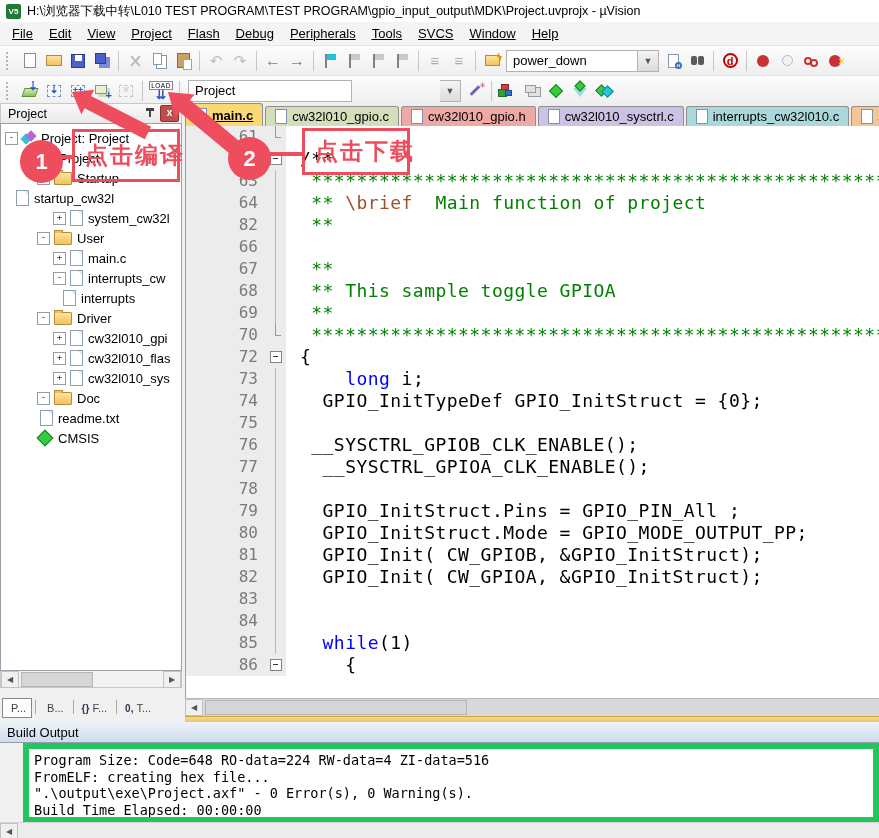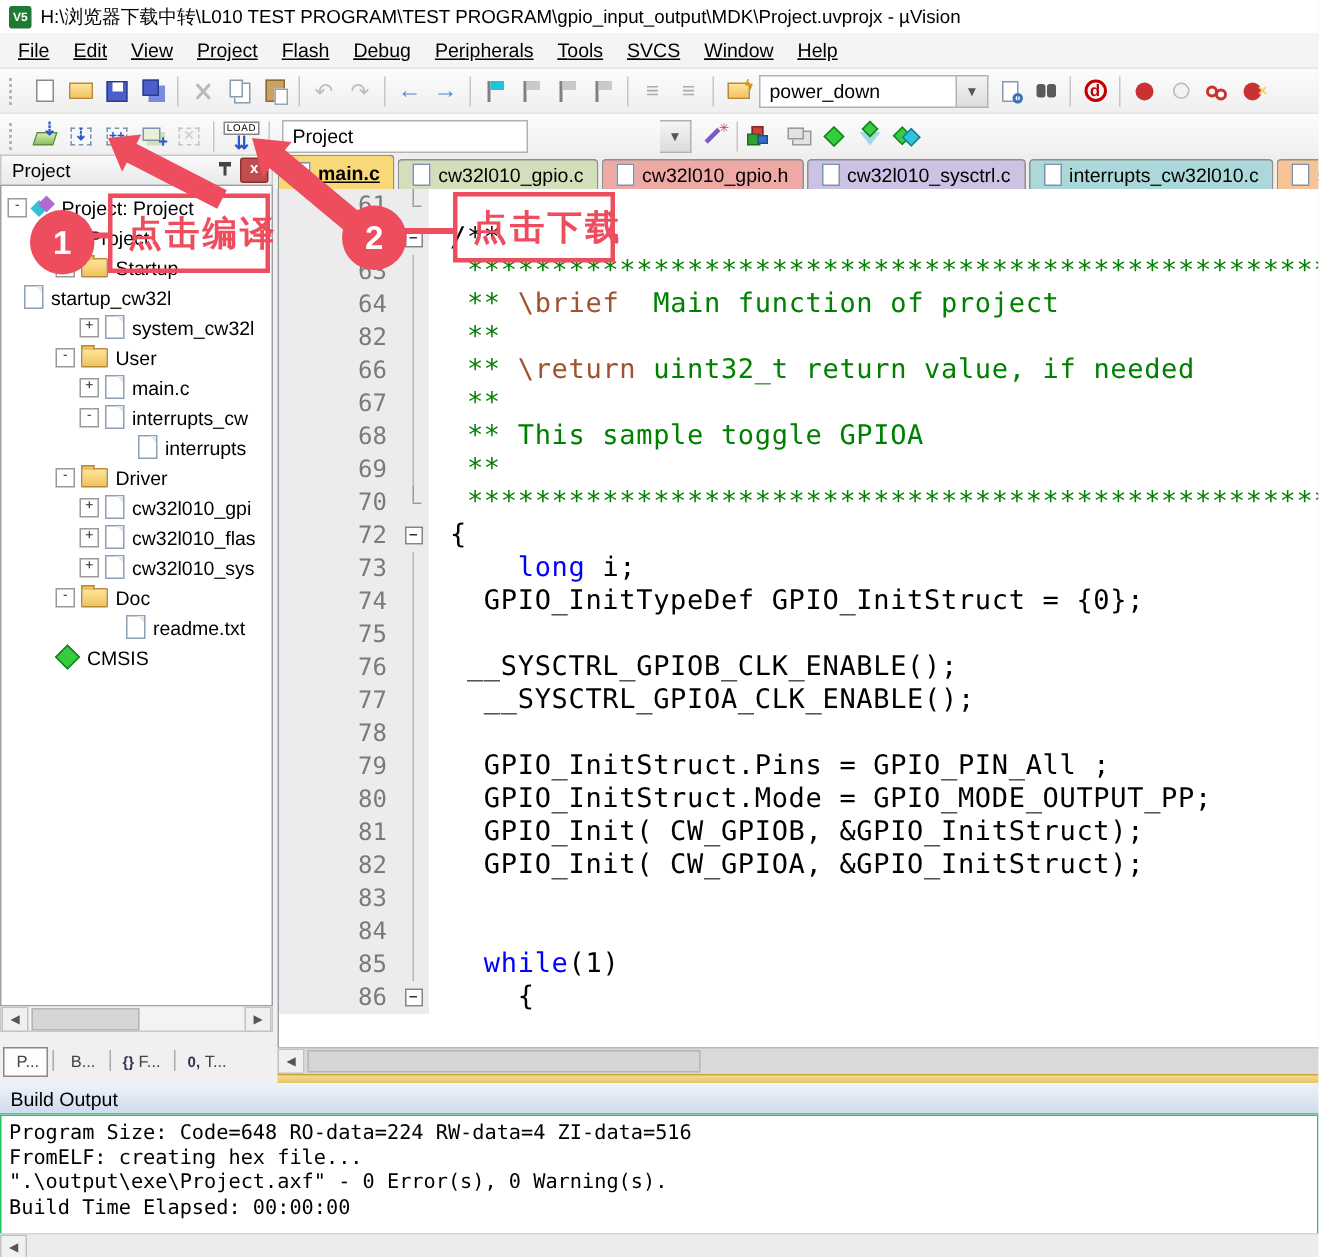--- a/index.html
+++ b/index.html
@@ -135,22 +135,22 @@
   .f-end::after{content:"";position:absolute;left:9px;top:11px;width:6px;height:1px;background:#9a9a9a;}
   .f-line::before{content:"";position:absolute;left:9px;top:0;width:1px;height:22px;background:#b8b8b8;}
   .ct{white-space:pre;padding-left:14px;font:18px/22px "DejaVu Sans Mono",monospace;letter-spacing:.45px;}
   .tok-cm{color:#008000;} .tok-kw{color:#0000ff;} .tok-dx{color:#a0522d;} .tok-tx{color:#000;}
   .ehscroll{height:17px;background:#d9d9d9;border-top:1px solid #b9b9b9;display:flex;align-items:center;}
   .estrip{height:7px;background:linear-gradient(#f2d98a,#e4bf5e);border-top:1px solid #caa33f;}
   
   .bopanel{position:absolute;top:722px;left:0;width:879px;height:100px;}
   .bo-header{height:20px;background:linear-gradient(#eef3fa,#cfdcec);border-bottom:1px solid #8fa0b4;
              font-size:13px;display:flex;align-items:center;padding-left:7px;}
-  .bo-body{height:80px;background:#fff;border:1px solid #22c55e;box-sizing:border-box;padding:3px 5px;
-           font:13.5px/16.5px "DejaVu Sans Mono",monospace;overflow:hidden;}
+  .bo-body{height:80px;background:#fff;border:6px solid #22c55e;box-sizing:border-box;padding:3px 5px;
+           font:13.5px/16.5px "DejaVu Sans Mono",monospace;overflow:hidden;margin-left:23px;}
   .bo-scroll{position:absolute;top:822px;left:0;width:879px;height:16px;background:#ececec;border-top:1px solid #d5d5d5;
              display:flex;align-items:center;}
   
   .overlay-svg{position:absolute;left:0;top:0;width:879px;height:838px;z-index:50;pointer-events:none;}
   .ann-circle{position:absolute;width:43px;height:43px;border-radius:50%;background:var(--accent,#ee4d5e);
               color:#fff;font-size:22px;font-weight:bold;display:flex;align-items:center;justify-content:center;z-index:52;}
   .ann-box{position:absolute;border:3px solid var(--accent,#ee4d5e);z-index:51;box-sizing:border-box;
            display:flex;align-items:center;}
   .ann-box span{color:var(--accent,#ee4d5e);font-size:23px;font-weight:bold;letter-spacing:2px;padding-left:10px;white-space:nowrap;}
 </style>
@@ -292,21 +292,21 @@
         <div class="trow" style="padding-left: 52px;">
           <span class="exp">+</span>
           <span class="tic tic-doc"></span>
           <span>main.c</span>
         </div>
         <div class="trow" style="padding-left: 52px;">
           <span class="exp">-</span>
           <span class="tic tic-doc"></span>
           <span>interrupts_cw</span>
         </div>
-        <div class="trow" style="padding-left: 76px;">
+        <div class="trow" style="padding-left: 47px;">
           <span class="exp-spacer"></span>
           <span class="tic tic-doc2"></span>
           <span>interrupts</span>
         </div>
         <div class="trow" style="padding-left: 36px;">
           <span class="exp">-</span>
           <span class="tic tic-folder"></span>
           <span>Driver</span>
         </div>
         <div class="trow" style="padding-left: 52px;">
@@ -322,21 +322,21 @@
         <div class="trow" style="padding-left: 52px;">
           <span class="exp">+</span>
           <span class="tic tic-doc"></span>
           <span>cw32l010_sys</span>
         </div>
         <div class="trow" style="padding-left: 36px;">
           <span class="exp">-</span>
           <span class="tic tic-folder"></span>
           <span>Doc</span>
         </div>
-        <div class="trow" style="padding-left: 68px;">
+        <div class="trow" style="padding-left: 24px;">
           <span class="exp-spacer"></span>
           <span class="tic tic-doc2"></span>
           <span>readme.txt</span>
         </div>
         <div class="trow" style="padding-left: 20px;">
           <span class="exp-spacer"></span>
           <span class="tic tic-cmsis"></span>
           <span>CMSIS</span>
         </div>
       </div>
@@ -418,21 +418,20 @@
           <span class="ct"><span class="tok-cm"> ** </span><span class="tok-dx">\brief</span><span class="tok-cm">  Main function of project</span></span>
         </div>
         <div class="cline">
           <span class="ln">82</span>
           <span class="fold f-line"></span>
           <span class="ct"><span class="tok-cm"> **</span></span>
         </div>
         <div class="cline">
           <span class="ln">66</span>
           <span class="fold f-line"></span>
-          <span class="ct"><span class="tok-cm"> ** </span><span class="tok-dx">\return</span><span class="tok-cm"> uint32_t return value, if needed</span></span>
         </div>
         <div class="cline">
           <span class="ln">67</span>
           <span class="fold f-line"></span>
           <span class="ct"><span class="tok-cm"> **</span></span>
         </div>
         <div class="cline">
           <span class="ln">68</span>
           <span class="fold f-line"></span>
           <span class="ct"><span class="tok-cm"> ** This sample toggle GPIOA</span></span>

